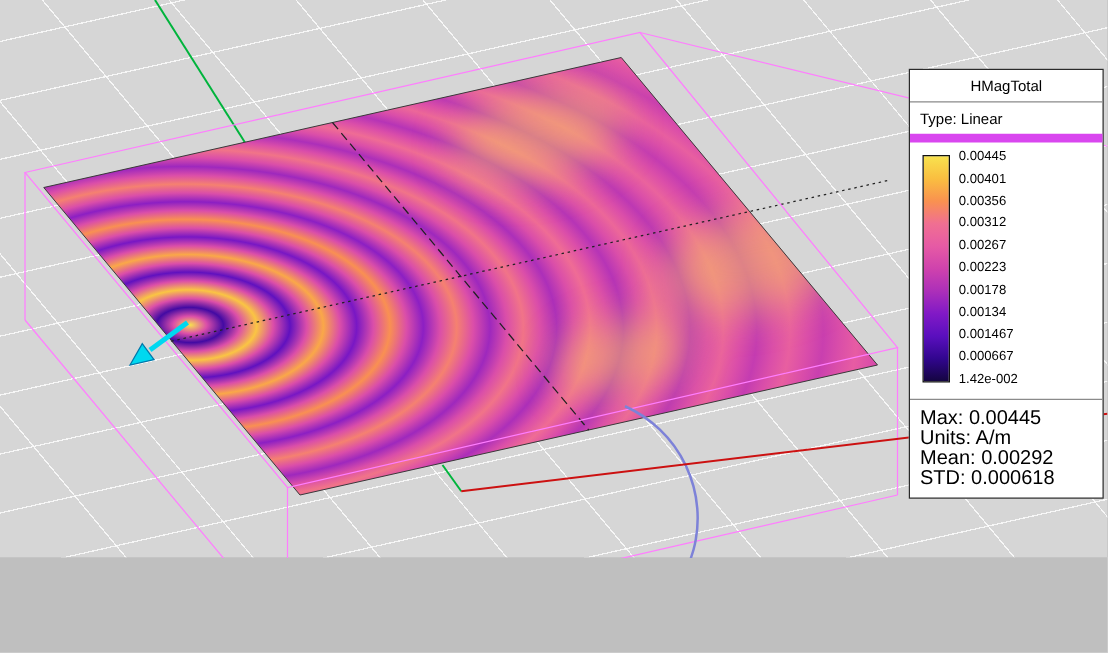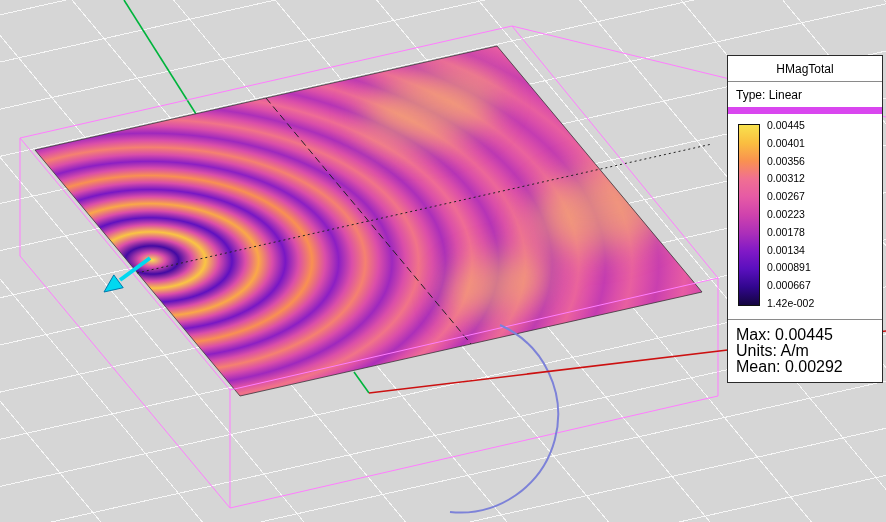--- a/index.html
+++ b/index.html
@@ -1,18 +1,18 @@
 <!DOCTYPE html>
 <html style="--box-color: #ff7dff; --x-axis-color: #cc1111; --y-axis-color: #00b43c; --curve-color: #7d82d8;"><head>
 <meta charset="utf-8">
 <style>
   html,body{margin:0;padding:0;background:#bfbfbf;}
   .stage{
     position:relative;
-    width:886px;height:522px;
+    width:886px;height:446px;
     overflow:hidden;
     font-family:"Liberation Sans",sans-serif;
     background-color:#d6d6d6;
     background-image:
       repeating-linear-gradient(347.3deg, rgba(255,255,255,0) 0 45px, rgba(255,255,255,0.8) 45px 46px),
       repeating-linear-gradient(50.2deg,  rgba(255,255,255,0) 0 77px, rgba(255,255,255,0.8) 77px 78px);
   }
   .scene{position:absolute;left:0;top:0;width:886px;height:522px;display:block;}
   .boxline{stroke:var(--box-color,#ff7dff);stroke-width:1;fill:none;}
   .axis-y line{stroke:var(--y-axis-color,#00b43c);stroke-width:1.6;}
@@ -160,25 +160,26 @@
       <div class="colorbar" style="background: linear-gradient(rgb(248, 226, 78), rgb(250, 190, 64), rgb(249, 145, 80), rgb(240, 111, 146), rgb(230, 90, 165), rgb(207, 66, 173), rgb(172, 47, 185), rgb(129, 25, 198), rgb(90, 15, 190), rgb(49, 6, 142), rgb(20, 5, 64));"></div>
       <div class="scale-labels">
           <div class="scale-label">0.00445</div>
           <div class="scale-label">0.00401</div>
           <div class="scale-label">0.00356</div>
           <div class="scale-label">0.00312</div>
           <div class="scale-label">0.00267</div>
           <div class="scale-label">0.00223</div>
           <div class="scale-label">0.00178</div>
           <div class="scale-label">0.00134</div>
-          <div class="scale-label">0.000891</div>
+          <div class="scale-label">0.001467</div>
           <div class="scale-label">0.000667</div>
           <div class="scale-label">1.42e-002</div>
         </div>
     </div>
     <div class="legend-stats">
         <div class="stat-line">Max: 0.00445</div>
         <div class="stat-line">Units: A/m</div>
         <div class="stat-line">Mean: 0.00292</div>
+        <div class="stat-line">STD: 0.000618</div>
       </div>
   </div>
 
 </div>
 
 </body></html>

